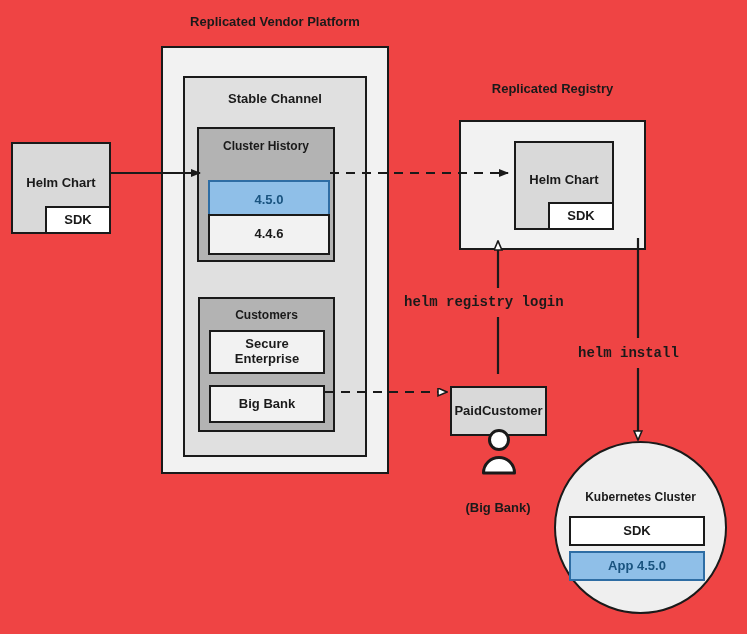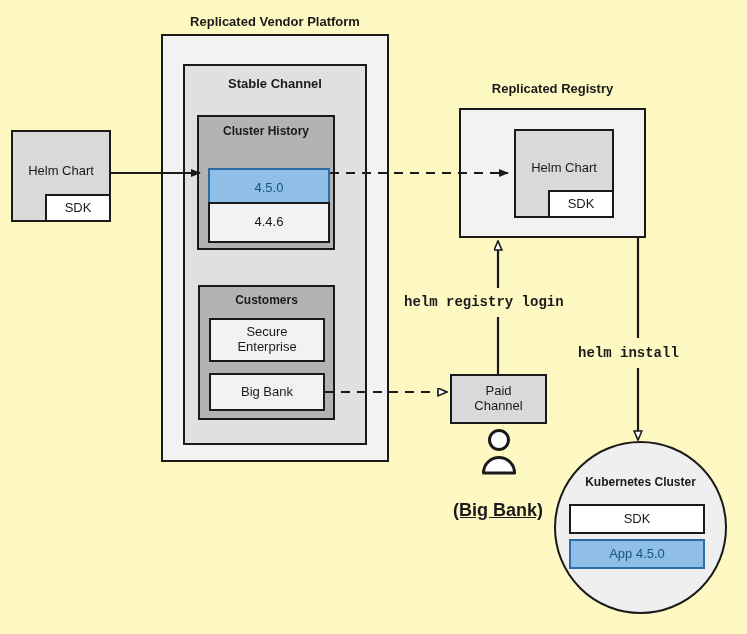--- a/index.html
+++ b/index.html
@@ -4,59 +4,61 @@
 <style>
   html, body {
     margin: 0;
     padding: 0;
     background: #ffffff;
   }
   #stage {
     position: relative;
     width: 747px;
     height: 634px;
-    background: #fef9c3;
+    background: #ef4444;
     font-family: "Liberation Sans", sans-serif;
     overflow: hidden;
   }
   svg.layer {
     position: absolute;
     left: 0;
     top: 0;
     width: 747px;
     height: 634px;
     pointer-events: none;
   }
   .box {
     position: absolute;
     box-sizing: border-box;
     border: 2px solid #1a1a1a;
     display: flex;
     align-items: center;
     justify-content: center;
     text-align: center;
-    font-weight: normal;
+    font-weight: bold;
     color: #1a1a1a;
     line-height: 1.15;
+    margin-top: 12px;
   }
   .title-text {
     position: absolute;
     font-weight: bold;
     color: #1a1a1a;
     text-align: center;
     white-space: nowrap;
   }
   .container-label {
     position: absolute;
     left: 0;
     right: 0;
     text-align: center;
     font-weight: bold;
     color: #1a1a1a;
     white-space: nowrap;
+    margin-top: 15px;
   }
   .mono-label {
     position: absolute;
     font-family: "Liberation Mono", "DejaVu Sans Mono", monospace;
     font-weight: bold;
     color: #1a1a1a;
     white-space: nowrap;
     font-size: 14px;
     letter-spacing: 0px;
   }
@@ -110,31 +112,31 @@
   <div class="box fill-d9" style="left:11px; top:130px; width:100px; height:92px; align-items:flex-start; padding-top:32px; font-size:13px;">Helm Chart</div>
   <div class="box fill-white" style="left:45px; top:194px; width:66px; height:28px; font-size:13px;">SDK</div>
 
   <div class="title-text" style="left:459px; top:81px; width:187px; font-size:13px;">Replicated Registry</div>
 
   <div class="box fill-f2" style="left:459px; top:108px; width:187px; height:130px;"></div>
 
   <div class="box fill-d9" style="left:514px; top:129px; width:100px; height:89px; align-items:flex-start; padding-top:30px; font-size:13px;">Helm Chart</div>
   <div class="box fill-white" style="left:548px; top:190px; width:66px; height:28px; font-size:13px;">SDK</div>
 
-  <div class="box fill-d9" style="left:450px; top:374px; width:97px; height:50px; font-size:13px; flex-direction:column;">
+  <div class="box fill-d9" style="left:450px; top:374px; width:97px; height:50px; font-size:13px; flex-direction:row;">
     <span>Paid</span>
-    <span>Channel</span>
+    <span>Customer</span>
   </div>
 
   <svg class="person" style="left:475px; top:428px; width:48px; height:48px;" viewBox="0 0 48 48">
     <circle cx="24" cy="12" r="9.5" fill="#ffffff" stroke="#1a1a1a" stroke-width="3"></circle>
     <path d="M8.5 45 A15.5 15.5 0 0 1 39.5 45 Z" fill="#ffffff" stroke="#1a1a1a" stroke-width="3" stroke-linejoin="round"></path>
   </svg>
 
-  <div class="title-text" style="left:428px; top:500px; width:140px; font-size:18px;text-decoration:underline;">(Big Bank)</div>
+  <div class="title-text" style="left:428px; top:500px; width:140px; font-size:13px;">(Big Bank)</div>
 
   <div class="circle" style="left:554px; top:441px; width:173px; height:173px;"></div>
   <div class="container-label" style="left:554px; top:475px; width:173px; font-size:12px;">Kubernetes Cluster</div>
 
   <div class="box fill-white" style="left:569px; top:504px; width:136px; height:30px; font-size:13px;">SDK</div>
   <div class="box fill-blue blue-text" style="left:569px; top:539px; width:136px; height:30px; font-size:13px;">App 4.5.0</div>
 
   <div class="mono-label" style="left:404px; top:294px;">helm registry login</div>
   <div class="mono-label" style="left:578px; top:345px;">helm install</div>
 

